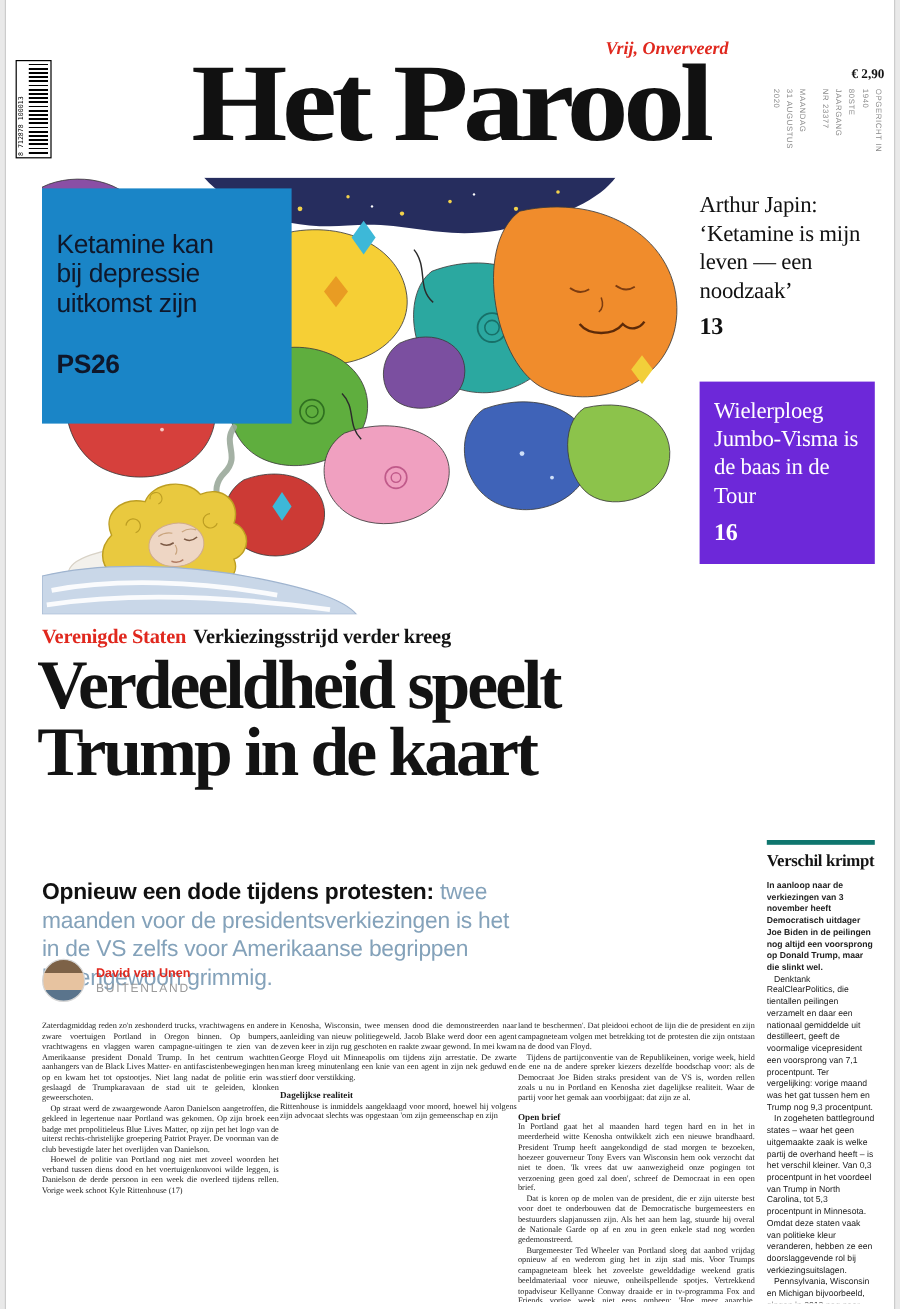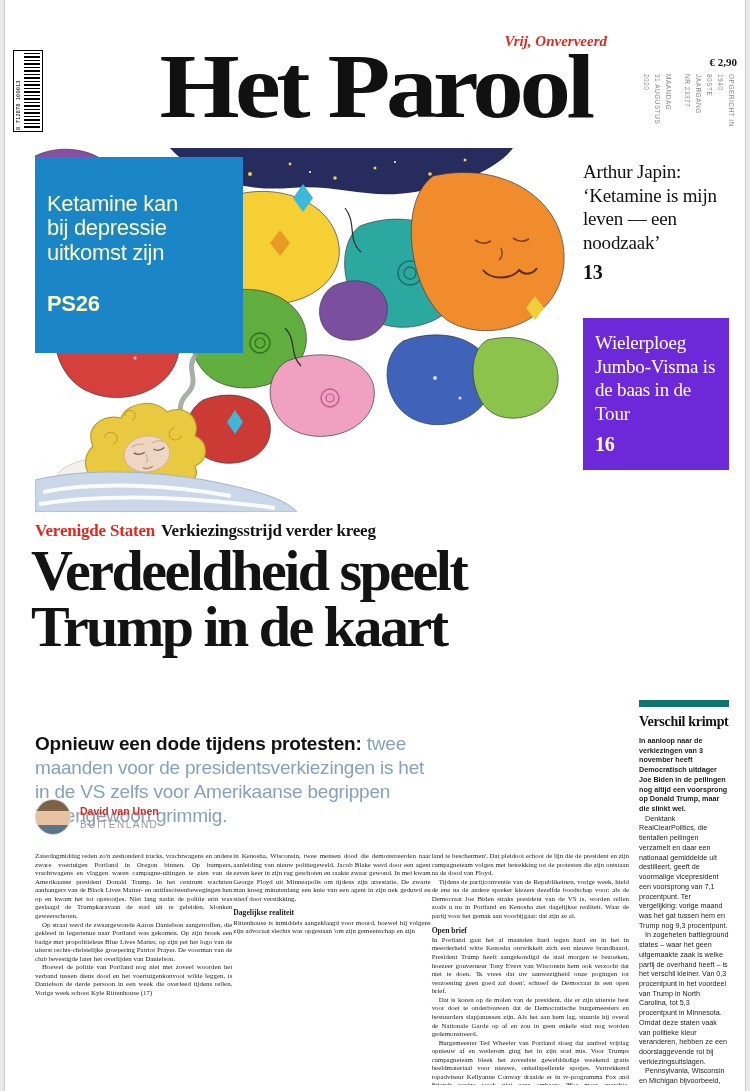--- a/index.html
+++ b/index.html
@@ -30,21 +30,21 @@
   .barcode-num { writing-mode: vertical-rl; transform: rotate(180deg);
                  font-family: "DejaVu Sans Mono", monospace; font-size: 5.5px; padding: 1px; color:#000;}
   .barcode-bars { flex: 1; margin: 2px;
                   background: repeating-linear-gradient(180deg, #000 0 1.5px, #fff 1.5px 3.5px); }
 
   
   .hero { position: absolute; left: 30px; top: 148px; width: 540px; height: 364px; overflow: hidden; }
   .hero svg { position: absolute; inset: 0; width: 100%; height: 100%; }
   .ketamine {
     position: absolute; left: 0; top: 9px; width: 208px; background: var(--teaser-blue, #1a85c7);
-    color: #fef9c3; padding: 10px 12px 12px; font-family: "Liberation Sans", sans-serif;
+    color: #0f172a; padding: 10px 12px 12px; font-family: "Liberation Sans", sans-serif;
     font-size: 22px; line-height: 1.12; white-space: pre-line; letter-spacing: -0.3px;
   }
   .ketamine .ref { font-weight: 700; white-space: normal; margin-top: 2px; }
 
   
   .teaser-japin { position: absolute; left: 578px; top: 160px; width: 146px;
                   font-size: 19px; line-height: 1.24; letter-spacing: -0.2px; color: #111; }
   .teaser-japin .ref { font-weight: 700; font-size: 20px; margin-top: 6px; }
   .teaser-tour { position: absolute; left: 578px; top: 318px; width: 146px; height: 152px;
                  background: #6d28d9; color: #fff; padding: 13px 12px;
@@ -77,21 +77,21 @@
   .col { flex: 1; font-size: 6.9px; line-height: 1.24; text-align: justify; color: #1c1c1c; }
   .col p { margin: 0; }
   .col p + p { text-indent: 7px; }
   .col h4 { font-size: 7.6px; font-weight: 700; margin: 5px 0 1px; }
   .pullquote { display: block; border-top: 1px solid #111; margin-top: 9px; padding-top: 9px;
                font-size: 15.5px; font-weight: 700; line-height: 1.22; letter-spacing: -0.3px;
                text-align: left; color: #111; }
 
   
   .sidebar { position: absolute; left: 634px; top: 700px; width: 90px; height: 386px;
-             border-top: 7px solid #0f766e; padding-top: 7px; overflow: hidden; }
+             border-top: 4px solid #0f766e; padding-top: 7px; overflow: hidden; }
   .sidebar-title { font-size: 14px; font-weight: 700; letter-spacing: -0.3px; margin-bottom: 6px; }
   .sidebar-body { font-family: "Liberation Sans", sans-serif; font-size: 7.2px; line-height: 1.35; color: #222; }
   .sidebar-intro { font-weight: 700; }
   .sidebar-body p { margin: 0; text-indent: 6px; }
 </style>
 </head>
 <body>
 
 <div class="page">
 

